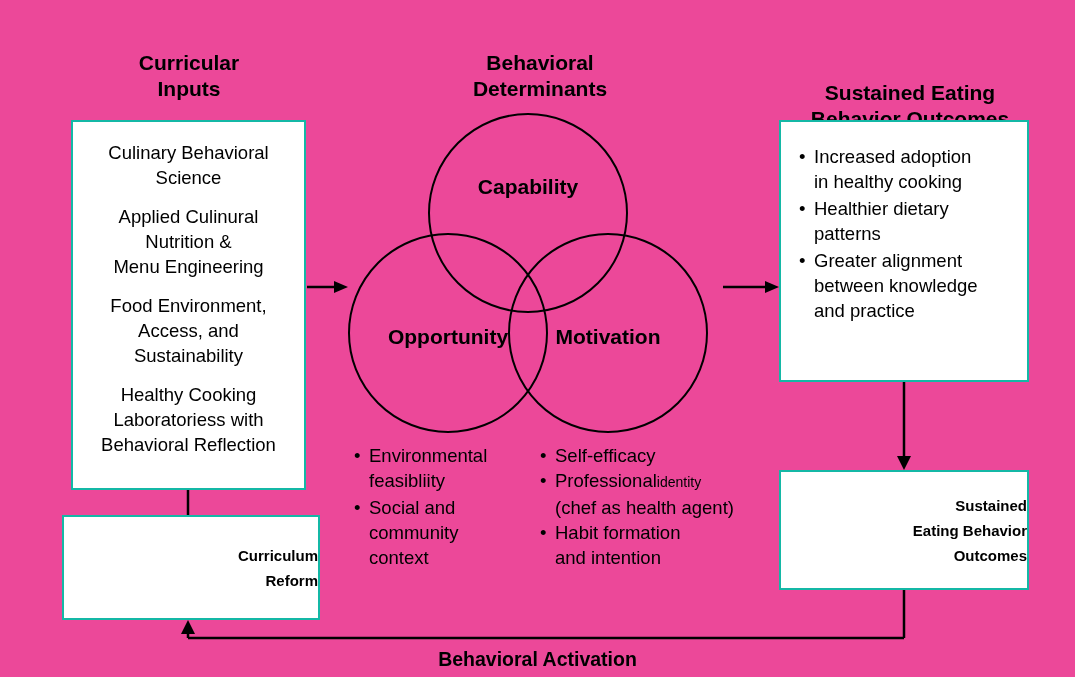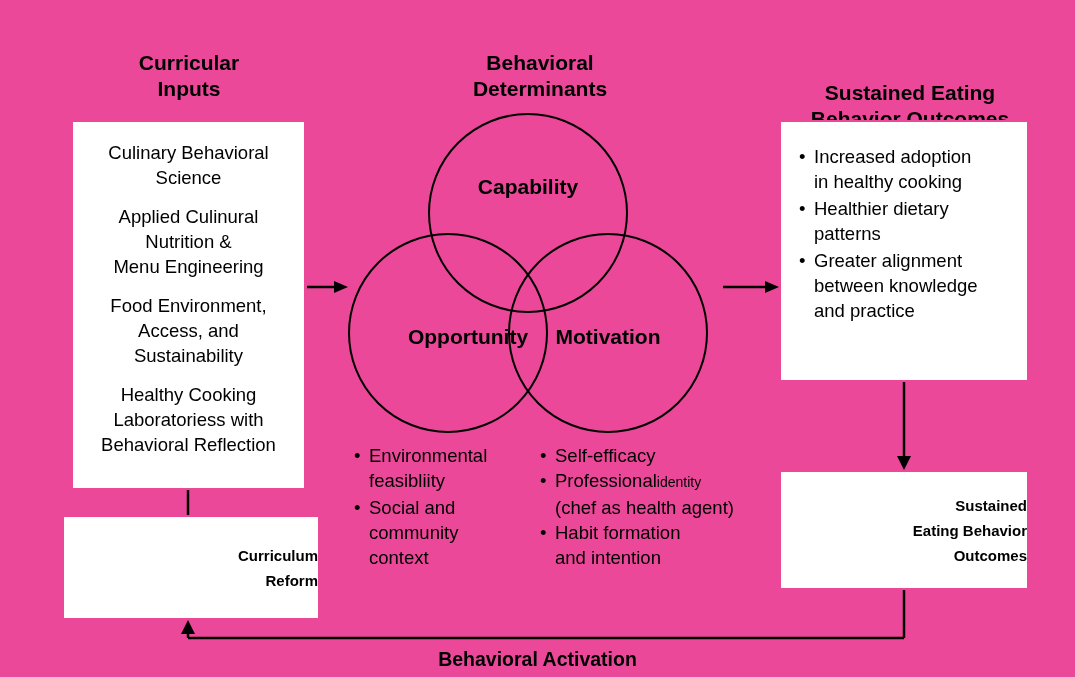--- a/index.html
+++ b/index.html
@@ -21,21 +21,21 @@
   .col-title {
     position: absolute;
     text-align: center;
     font-weight: bold;
     font-size: 21px;
     line-height: 26px;
     color: #000;
   }
   .box {
     position: absolute;
-    border: 2px solid #ec4899;
+    border: 2px solid #14b8a6;
     background: #fff;
     box-sizing: border-box;
   }
   .box-text {
     font-size: 18.5px;
     line-height: 25px;
     text-align: center;
   }
   .inputs-list {
     position: absolute;
@@ -139,21 +139,21 @@
 
   <div class="box" style="left:62px; top:515px; width:258px; height:105px;">
     <div class="center-box-text">Curriculum<br>Reform</div>
   </div>
 
   <div class="circle" style="left:428px; top:113px; width:200px; height:200px;"></div>
   <div class="circle" style="left:348px; top:233px; width:200px; height:200px;"></div>
   <div class="circle" style="left:508px; top:233px; width:200px; height:200px;"></div>
 
   <div class="venn-label" style="left:428px; top:175px; width:200px;">Capability</div>
-  <div class="venn-label" style="left:348px; top:325px; width:200px;padding-left:20px;">Opportunity</div>
+  <div class="venn-label" style="left:348px; top:325px; width:200px;">Opportunity</div>
   <div class="venn-label" style="left:508px; top:325px; width:200px;">Motivation</div>
 
   <ul class="bullets" style="left:352px; top:443px; width:180px;">
     <li>Environmental<br>feasibliity</li>
     <li>Social and<br>community<br>context</li>
   </ul>
 
   <ul class="bullets tight" style="left:538px; top:443px; width:245px;">
     <li>
       <span>Self-efficacy</span>

